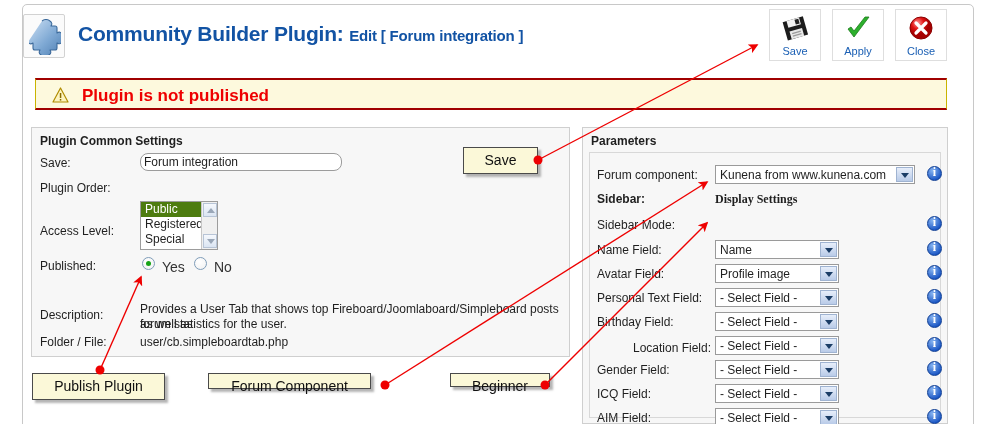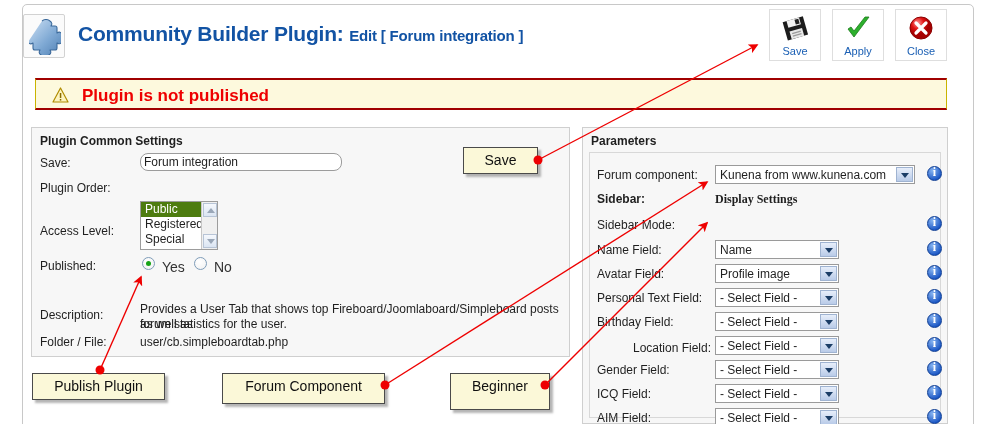--- a/index.html
+++ b/index.html
@@ -449,25 +449,25 @@
   </div>
 
   <div class="callout" style="left:463px; top:147px; width:75px; height:27px; line-height:25px;">
     <span>Save</span>
   </div>
 
   <div class="callout" style="left:32px; top:373px; width:133px; height:27px; line-height:25px;">
     <span>Publish Plugin</span>
   </div>
 
-  <div class="callout" style="left:222px; top:373px; width:163px; height:31px; line-height:25px;">
+  <div class="callout" style="left:208px; top:373px; width:163px; height:16px; line-height:25px;">
     <span>Forum Component</span>
   </div>
 
-  <div class="callout" style="left:450px; top:373px; width:100px; height:37px; line-height:25px;">
+  <div class="callout" style="left:450px; top:373px; width:100px; height:14px; line-height:25px;">
     <span>Beginner</span>
   </div>
 
   <svg id="arrows">
     <defs>
       <marker id="ah" viewBox="0 0 12 12" refX="10" refY="6" markerWidth="7" markerHeight="7" orient="auto-start-reverse">
         <path d="M0 0 L12 6 L0 12 L3 6 Z" fill="#ee0000"></path>
       </marker>
     </defs>
 

